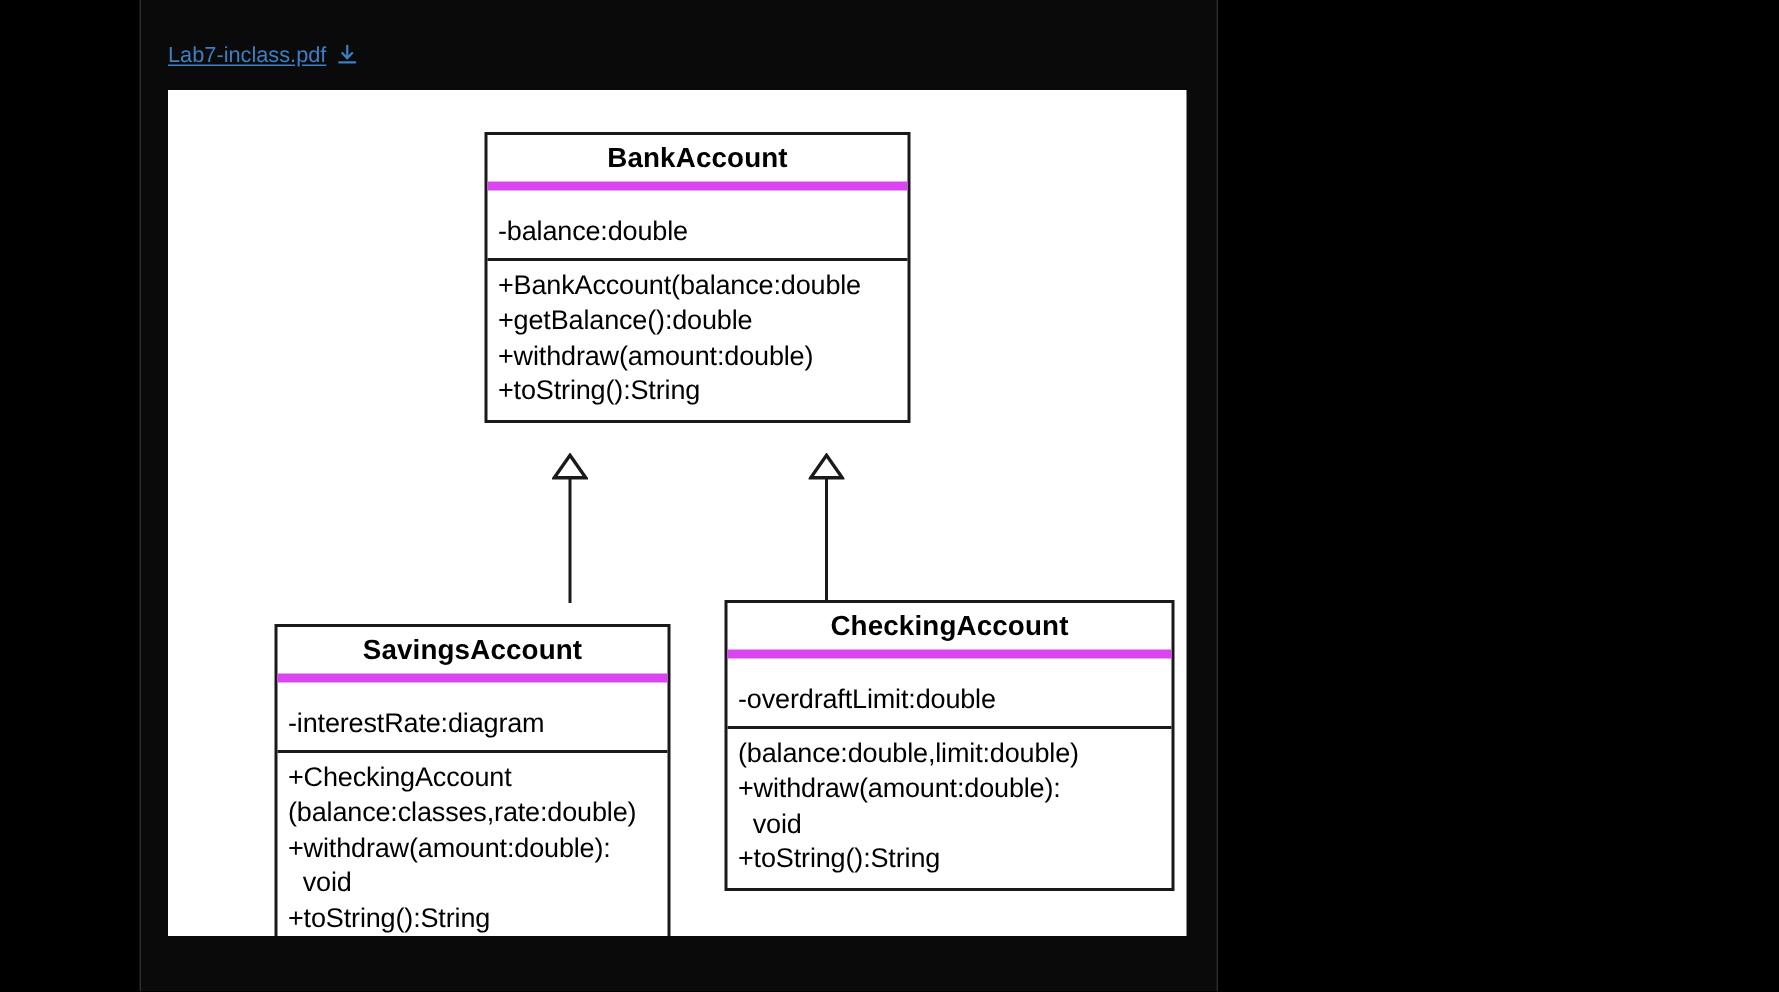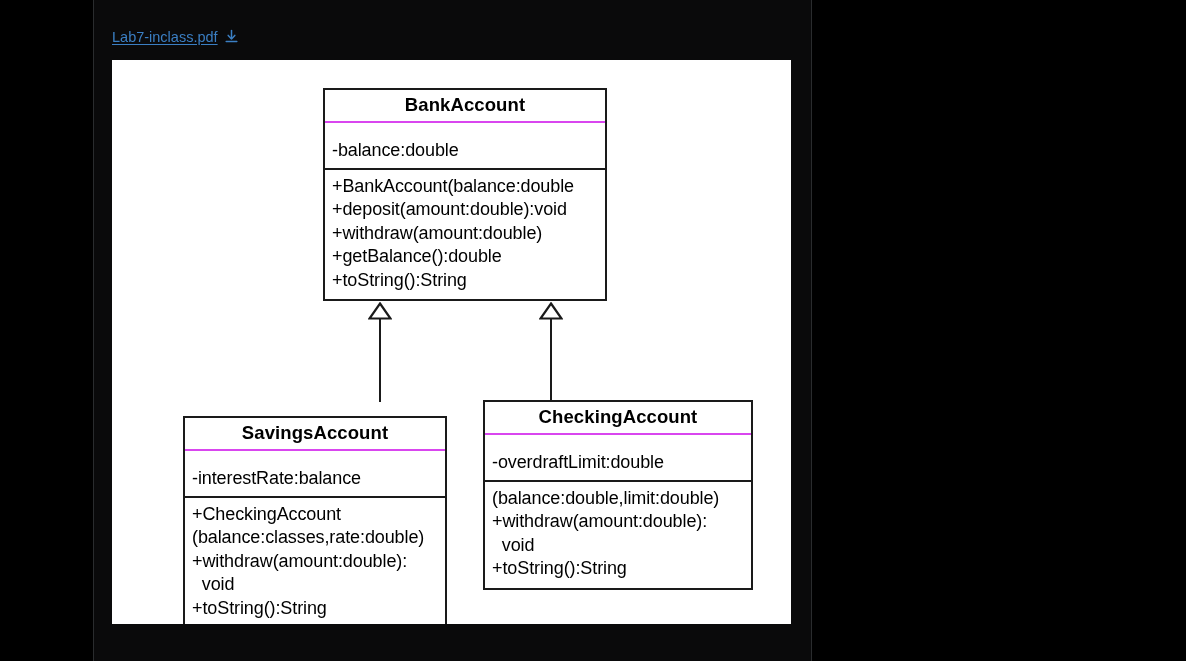--- a/index.html
+++ b/index.html
@@ -109,21 +109,21 @@
     background: #ffffff;
     border: 2px solid #1a1a1a;
     z-index: 3;
   }
   .uml-title {
     font-weight: bold;
     font-size: 18.5px;
     text-align: center;
     color: #000;
     padding: 4px 6px 5px 6px;
-    border-bottom: 2px solid #d946ef;
+    border-bottom: 6px solid #d946ef;
     letter-spacing: .1px;
     white-space: nowrap;
   }
   .uml-attrs {
     border-bottom: 2px solid #1a1a1a;
     padding: 16px 7px 5px 7px;
   }
   .uml-ops {
     padding: 5px 7px 7px 7px;
     border-radius: 23px;
@@ -132,21 +132,21 @@
     font-size: 18px;
     line-height: 23.5px;
     color: #000;
     white-space: pre;
     letter-spacing: -.1px;
   }
 
   
   #box-bankaccount   { left: 211px; top: 28px;  width: 284px; }
   #box-savings       { left: 71px;  top: 340px; width: 264px; margin-top: 16px; }
-  #box-checking      { left: 371px; top: 340px; width: 270px; }
+  #box-checking      { left: 371px; top: 340px; width: 300px; }
   .conn-vline {
     position: absolute;
     width: 2px;
     background: #1a1a1a;
     z-index: 1;
   }
   .conn-tri {
     position: absolute;
     z-index: 2;
     line-height: 0;
@@ -190,31 +190,30 @@
         </svg>
       </div>
 
       <div class="uml-box" id="box-bankaccount">
         <div class="uml-title">BankAccount</div>
         <div class="uml-attrs">
           <div class="uml-line">-balance:double</div>
         </div>
         <div class="uml-ops">
           <div class="uml-line">+BankAccount(balance:double</div>
-          <div class="uml-line">+deposit(amount:double):void</div>
+          <div class="uml-line">+getBalance():double</div>
           <div class="uml-line">+withdraw(amount:double)</div>
-          <div class="uml-line">+getBalance():double</div>
           <div class="uml-line">+toString():String</div>
         </div>
       </div>
 
       <div class="uml-box" id="box-savings">
         <div class="uml-title">SavingsAccount</div>
         <div class="uml-attrs">
-          <div class="uml-line">-interestRate:balance</div>
+          <div class="uml-line">-interestRate:diagram</div>
         </div>
         <div class="uml-ops">
           <div class="uml-line">+CheckingAccount</div>
           <div class="uml-line">(balance:classes,rate:double)</div>
           <div class="uml-line">+withdraw(amount:double):</div>
           <div class="uml-line">  void</div>
           <div class="uml-line">+toString():String</div>
         </div>
       </div>
 

